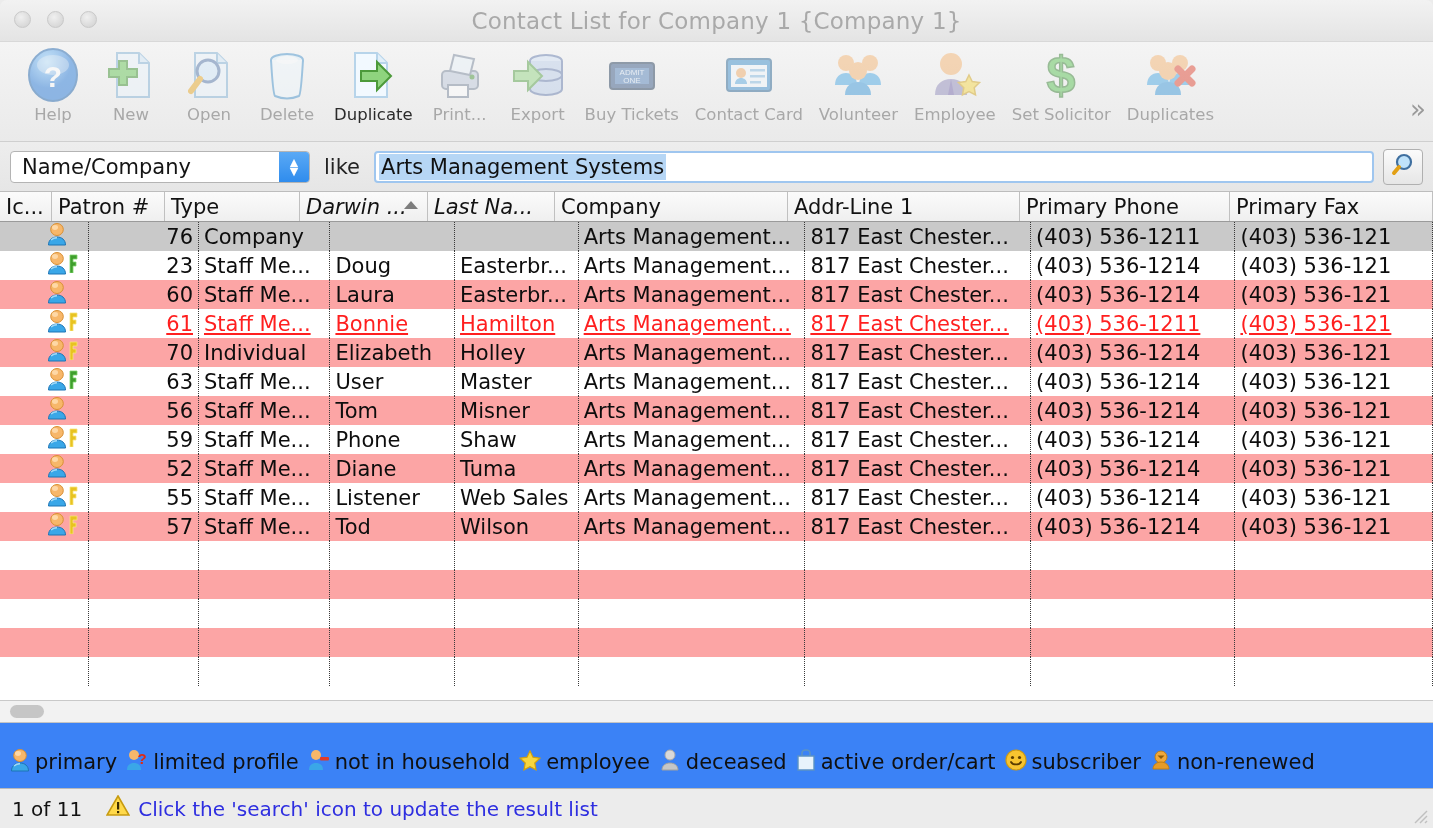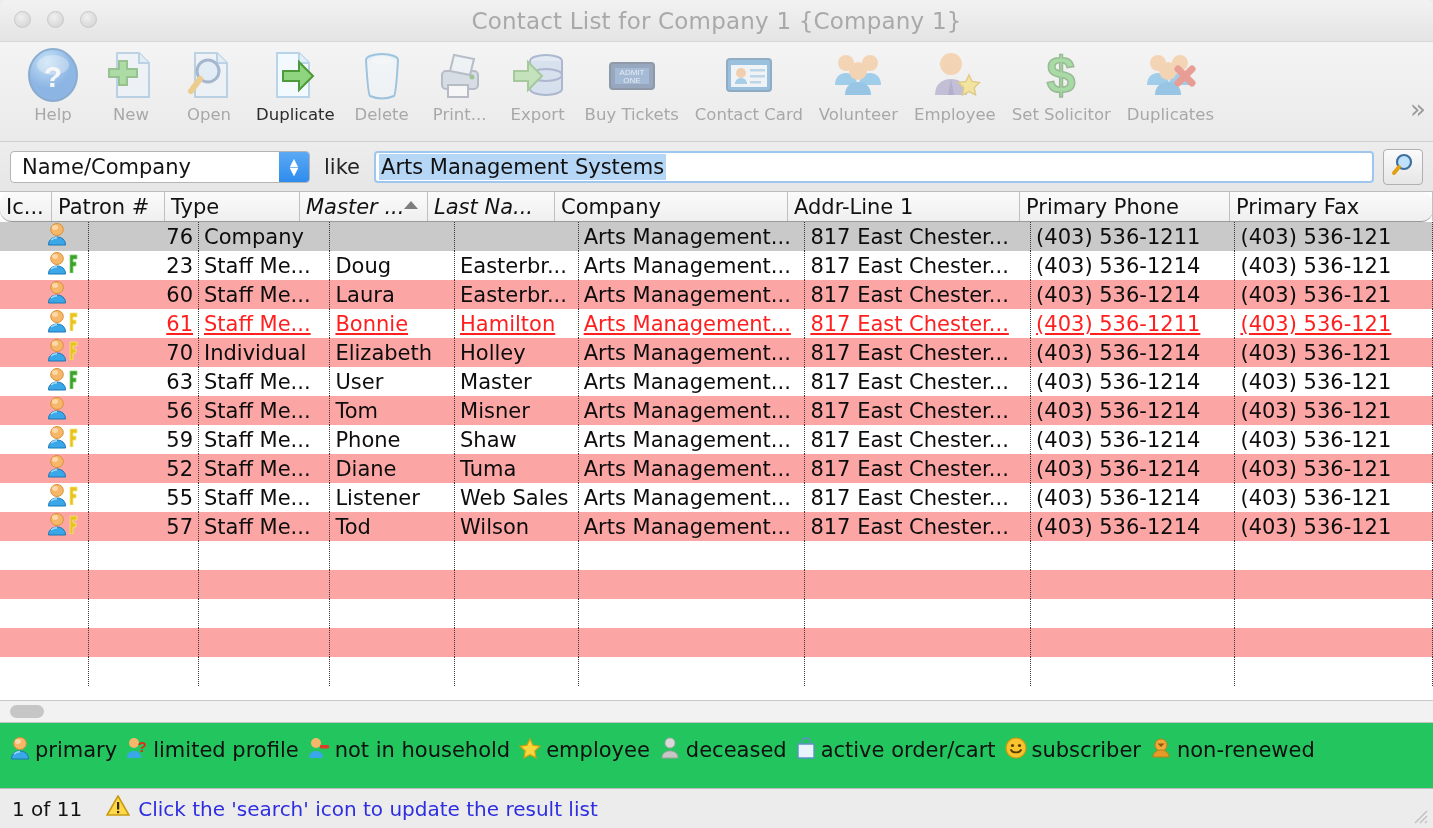--- a/index.html
+++ b/index.html
@@ -89,21 +89,20 @@
     display:flex;align-items:center;justify-content:center;
   }
 
   
   .gridwrap{flex:1 1 auto;position:relative;background:#fff;display:flex;flex-direction:column;min-height:0;}
   .hrow{
     display:flex;height:30px;flex:0 0 30px;
     background:linear-gradient(to bottom,#fbfbfb,#efefef);
     border-bottom:1px solid #9a9a9a;
     box-sizing:border-box;
-    border-radius:12px;
   }
   .hcell{
     position:relative;font-size:21px;color:#121212;
     display:flex;align-items:center;padding-left:6px;box-sizing:border-box;
     border-right:1px solid #c0c0c0;overflow:hidden;white-space:nowrap;
   }
   .hcell.it{font-style:italic;}
   .sortarrow{
     position:absolute;right:9px;top:9px;
     width:0;height:0;border-left:7px solid transparent;border-right:7px solid transparent;
@@ -124,22 +123,22 @@
   .c.icons{padding-left:9px;border-right:1px dotted #3a3a3a;gap:1px;align-items:center;}
 
   .hscroll{
     flex:0 0 22px;height:22px;background:#f2f2f2;border-top:1px solid #c9c9c9;
     display:flex;align-items:center;padding-left:10px;box-sizing:border-box;
   }
   .hthumb{width:34px;height:13px;border-radius:7px;background:#c6c6c6;}
 
   
   .legend{
-    flex:0 0 66px;background:#22c55e;border-top:1px solid #c4c4c4;
-    padding:12px 8px 0 10px;box-sizing:border-box;
+    flex:0 0 66px;background:#3b82f6;border-top:1px solid #c4c4c4;
+    padding:24px 8px 0 10px;box-sizing:border-box;
     font-size:21px;color:#101010;line-height:29px;
   }
   .lg{display:inline-flex;align-items:center;margin-right:9px;vertical-align:middle;}
   .lg .t{margin-left:5px;}
   .lgi{font-size:21px;line-height:21px;}
 
   
   .status{
     flex:0 0 40px;height:40px;background:#ececec;border-top:1px solid #b9b9b9;
     display:flex;align-items:center;padding-left:12px;box-sizing:border-box;position:relative;
@@ -198,40 +197,40 @@
         <svg width="56" height="56" viewBox="0 0 56 56">
             <path d="M14 6h22l10 10v34H14z" fill="#eaf4fd" stroke="#7aadd4" stroke-width="2"></path>
             <path d="M36 6v10h10" fill="#cfe5f7" stroke="#7aadd4" stroke-width="2"></path>
             <circle cx="27" cy="24" r="11" fill="#cfe8fb" stroke="#4a6fa5" stroke-width="3"></circle>
             <path d="M19 32 L10 44" stroke="#e8a317" stroke-width="6" stroke-linecap="round"></path>
           </svg>
       </span>
       <span class="lbl">Open</span>
     </div>
 
+    <div class="tool dim">
+      <span class="glyph">
+        <svg width="56" height="56" viewBox="0 0 56 56">
+            <ellipse cx="28" cy="13" rx="16" ry="6" fill="#d9eefb" stroke="#3a8cc9" stroke-width="2"></ellipse>
+            <path d="M12 13 q2 34 4 36 q12 5 24 0 q2-2 4-36" fill="#eef7fd" stroke="#3a8cc9" stroke-width="2"></path>
+            <ellipse cx="28" cy="13" rx="11" ry="4" fill="#ffffff" opacity=".7"></ellipse>
+          </svg>
+      </span>
+      <span class="lbl">Delete</span>
+    </div>
+
     <div class="tool enabled">
       <span class="glyph">
         <svg width="56" height="56" viewBox="0 0 56 56">
             <path d="M10 6h22l10 10v34H10z" fill="#f2f9ff" stroke="#b7d4ea" stroke-width="2"></path>
             <path d="M32 6v10h10" fill="#e2eff9" stroke="#b7d4ea" stroke-width="2"></path>
             <path d="M16 24h16v-9l14 14-14 14v-9H16z" fill="#8fd47e" stroke="#4c9a3a" stroke-width="2"></path>
           </svg>
       </span>
       <span class="lbl">Duplicate</span>
-    </div>
-
-    <div class="tool dim">
-      <span class="glyph">
-        <svg width="56" height="56" viewBox="0 0 56 56">
-            <ellipse cx="28" cy="13" rx="16" ry="6" fill="#d9eefb" stroke="#3a8cc9" stroke-width="2"></ellipse>
-            <path d="M12 13 q2 34 4 36 q12 5 24 0 q2-2 4-36" fill="#eef7fd" stroke="#3a8cc9" stroke-width="2"></path>
-            <ellipse cx="28" cy="13" rx="11" ry="4" fill="#ffffff" opacity=".7"></ellipse>
-          </svg>
-      </span>
-      <span class="lbl">Delete</span>
     </div>
 
     <div class="tool dim">
       <span class="glyph">
         <svg width="56" height="56" viewBox="0 0 56 56">
             <rect x="10" y="24" width="36" height="18" rx="4" fill="#b9c6d9" stroke="#6f7f95" stroke-width="2"></rect>
             <path d="M18 24 L22 8 L42 12 L38 28z" fill="#e9f2fa" stroke="#6f7f95" stroke-width="2"></path>
             <rect x="16" y="38" width="20" height="12" fill="#ffffff" stroke="#6f7f95" stroke-width="2"></rect>
             <circle cx="40" cy="30" r="2.5" fill="#3d8e2d"></circle>
           </svg>
@@ -358,21 +357,21 @@
         <div class="hcell" style="width: 52px;">
           <span>Ic...</span>
         </div>
         <div class="hcell" style="width: 113px;">
           <span>Patron #</span>
         </div>
         <div class="hcell" style="width: 135px;">
           <span>Type</span>
         </div>
         <div class="hcell it" style="width: 128px;">
-          <span>Master ...</span>
+          <span>Darwin ...</span>
           <span class="sortarrow"></span>
         </div>
         <div class="hcell it" style="width: 127px;">
           <span>Last Na...</span>
         </div>
         <div class="hcell" style="width: 233px;">
           <span>Company</span>
         </div>
         <div class="hcell" style="width: 232px;">
           <span>Addr-Line 1</span>

